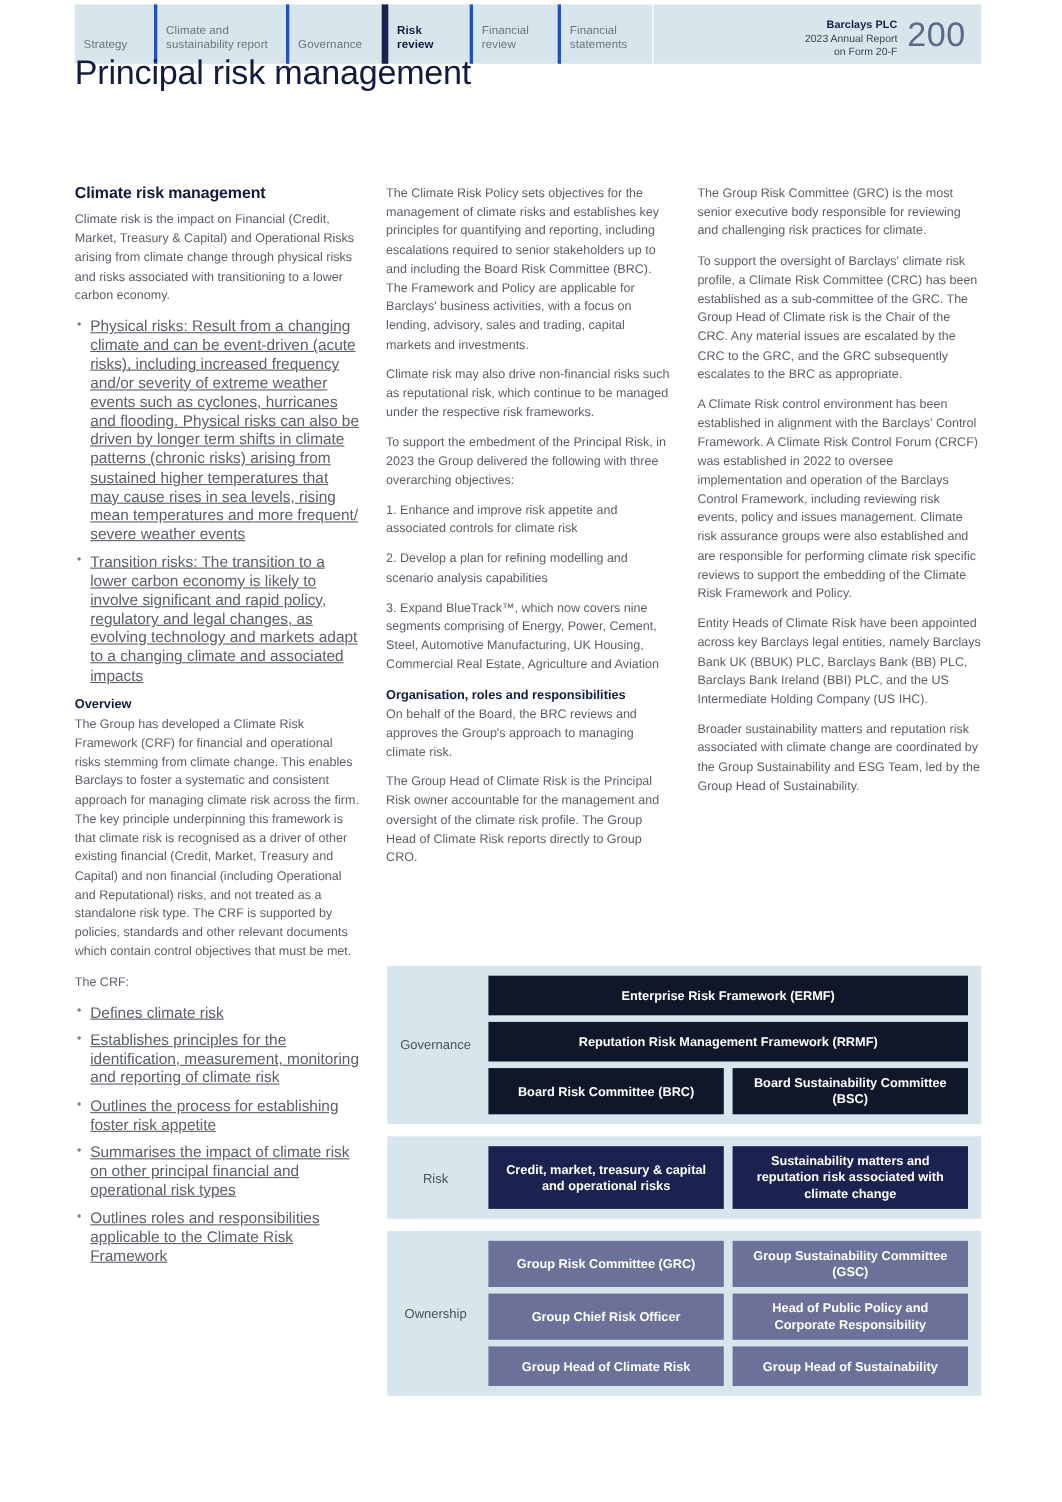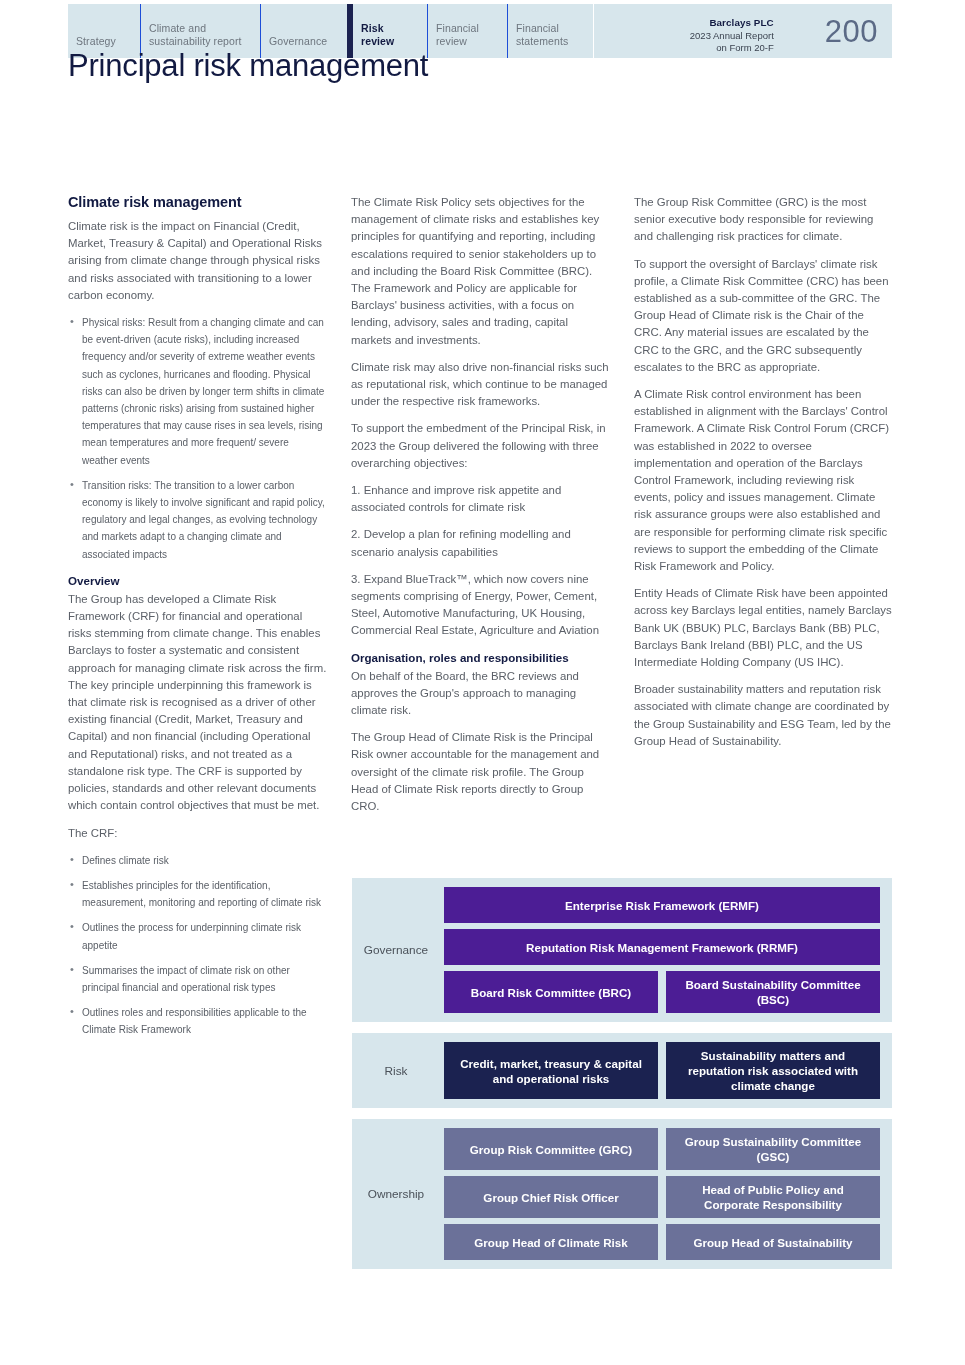--- a/index.html
+++ b/index.html
@@ -30,39 +30,38 @@
   .nav-tab {
     position: relative;
     display: flex;
     align-items: flex-end;
     padding: 0 0 10px 8px;
     box-sizing: border-box;
     font-size: 10.5px;
     line-height: 13px;
     color: #6d757e;
     letter-spacing: 0.1px;
-    border-left: 1px solid #1d4ed8;
+    border-left: 3px solid #1d4ed8;
   }
   .nav-tab:first-child { border-left: none; }
   .nav-tab.active {
     color: #121a42;
     font-weight: bold;
     border-left: 6px solid #1b2250;
   }
   .nav-tab-label { display: block; }
   .nav-spacer {
     flex: 1 1 auto;
     border-left: 1px solid #ffffff;
   }
   .brand-block {
     display: flex;
     align-items: flex-start;
     padding: 12px 14px 0 0;
     box-sizing: border-box;
-    gap: 42px;
   }
   .brand-lines {
     text-align: right;
     font-size: 9.5px;
     line-height: 12.5px;
     color: #3b4350;
     padding-top: 1px;
   }
   .brand-name {
     font-weight: bold;
@@ -87,21 +86,21 @@
     font-size: 31px;
     font-weight: normal;
     color: #121a42;
     letter-spacing: -0.2px;
   }
 
   
   .columns {
     position: absolute;
     left: 68px;
-    top: 194px;
+    top: 168px;
     width: 824px;
     display: flex;
     gap: 24px;
   }
   .col {
     width: 259px;
     flex: 0 0 259px;
   }
   .col-3 { width: 258px; flex: 0 0 258px; }
 
@@ -125,24 +124,25 @@
     color: #5b6068;
   }
   ul.bullets {
     list-style: none;
     margin: 0 0 10px 0;
     padding: 0;
   }
   ul.bullets li {
     position: relative;
     padding-left: 14px;
-    font-size: 10px;
+    font-size: 14px;
     line-height: 17.2px;
     margin-bottom: 8px;
     color: #5b6068;
+    text-decoration: underline;
   }
   ul.bullets li:before {
     content: "•";
     position: absolute;
     left: 2px;
     top: -1px;
     font-size: 11px;
     color: #7a8088;
   }
 
@@ -189,21 +189,21 @@
     color: #ffffff;
     font-weight: bold;
     font-size: 11.6px;
     line-height: 15px;
     padding: 6px 8px;
     box-sizing: border-box;
     min-height: 36px;
   }
   .box.full { flex: 1 1 100%; }
   .box.half { flex: 1 1 50%; }
-  .blue  { background: #4c1d95; }
+  .blue  { background: #0f172a; }
   .navy  { background: #1b2250; min-height: 50px; }
   .slate { background: #6b7199; }
 </style>
 </head>
 <body>
 
 <div class="header-bar">
   <div class="nav-tab" style="width:72px">
     <span class="nav-tab-label">Strategy</span>
   </div>
@@ -243,21 +243,21 @@
     <ul class="bullets">
       <li>Physical risks: Result from a changing climate and can be event-driven (acute risks), including increased frequency and/or severity of extreme weather events such as cyclones, hurricanes and flooding. Physical risks can also be driven by longer term shifts in climate patterns (chronic risks) arising from sustained higher temperatures that may cause rises in sea levels, rising mean temperatures and more frequent/ severe weather events</li>
       <li>Transition risks: The transition to a lower carbon economy is likely to involve significant and rapid policy, regulatory and legal changes, as evolving technology and markets adapt to a changing climate and associated impacts</li>
     </ul>
     <h3 class="sub-head">Overview</h3>
     <p class="para">The Group has developed a Climate Risk Framework (CRF) for financial and operational risks stemming from climate change. This enables Barclays to foster a systematic and consistent approach for managing climate risk across the firm. The key principle underpinning this framework is that climate risk is recognised as a driver of other existing financial (Credit, Market, Treasury and Capital) and non financial (including Operational and Reputational) risks, and not treated as a standalone risk type. The CRF is supported by policies, standards and other relevant documents which contain control objectives that must be met.</p>
     <p class="para">The CRF:</p>
     <ul class="bullets">
       <li>Defines climate risk</li>
       <li>Establishes principles for the identification, measurement, monitoring and reporting of climate risk</li>
-      <li>Outlines the process for underpinning climate risk appetite</li>
+      <li>Outlines the process for establishing foster risk appetite</li>
       <li>Summarises the impact of climate risk on other principal financial and operational risk types</li>
       <li>Outlines roles and responsibilities applicable to the Climate Risk Framework</li>
     </ul>
   </div>
 
   <div class="col">
     <p class="para">The Climate Risk Policy sets objectives for the management of climate risks and establishes key principles for quantifying and reporting, including escalations required to senior stakeholders up to and including the Board Risk Committee (BRC). The Framework and Policy are applicable for Barclays' business activities, with a focus on lending, advisory, sales and trading, capital markets and investments.</p>
     <p class="para">Climate risk may also drive non-financial risks such as reputational risk, which continue to be managed under the respective risk frameworks.</p>
     <p class="para">To support the embedment of the Principal Risk, in 2023 the Group delivered the following with three overarching objectives:</p>
     <p class="para">1. Enhance and improve risk appetite and associated controls for climate risk</p>

